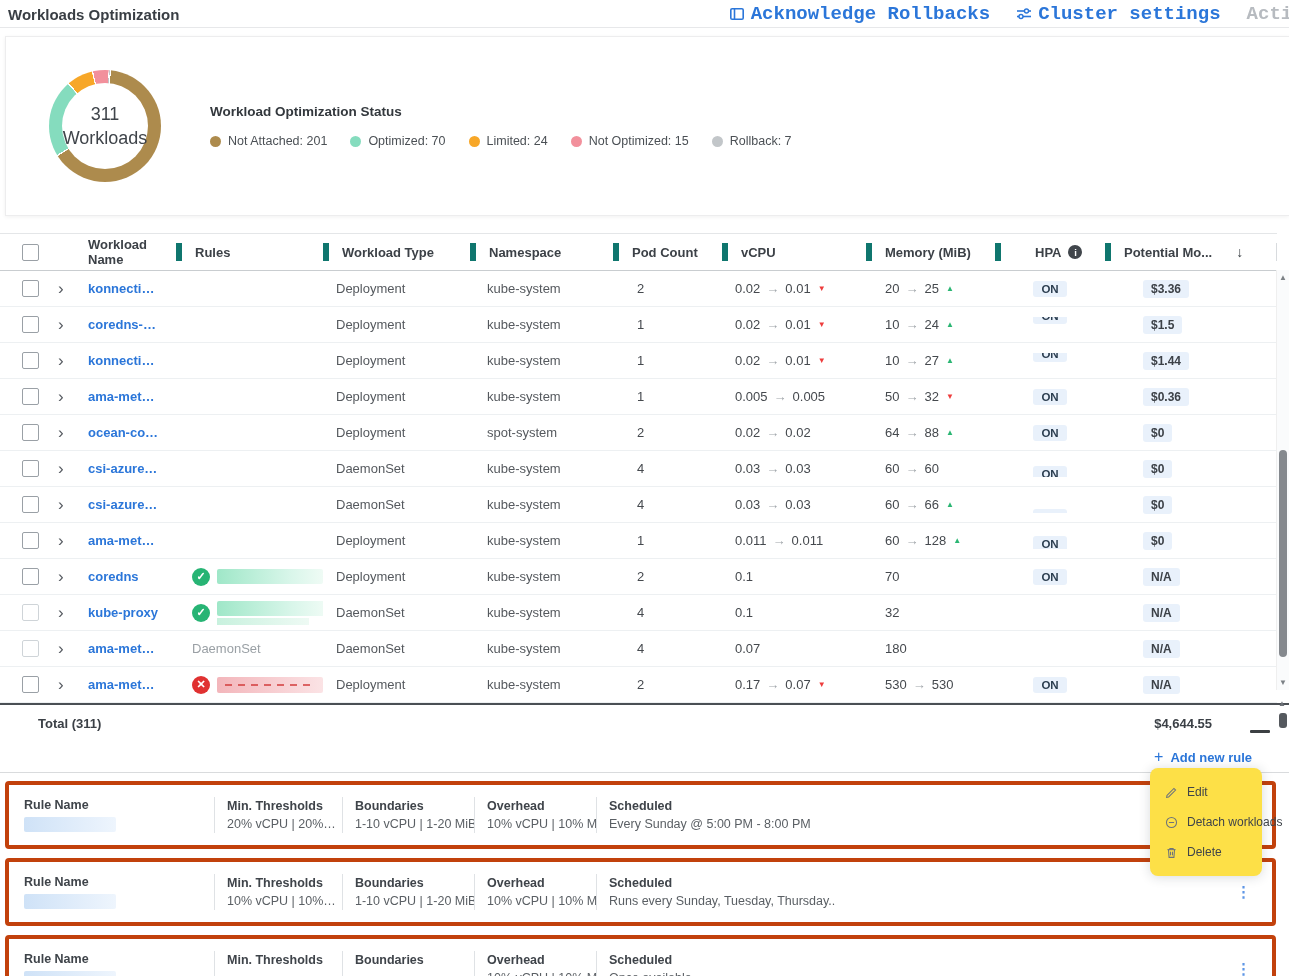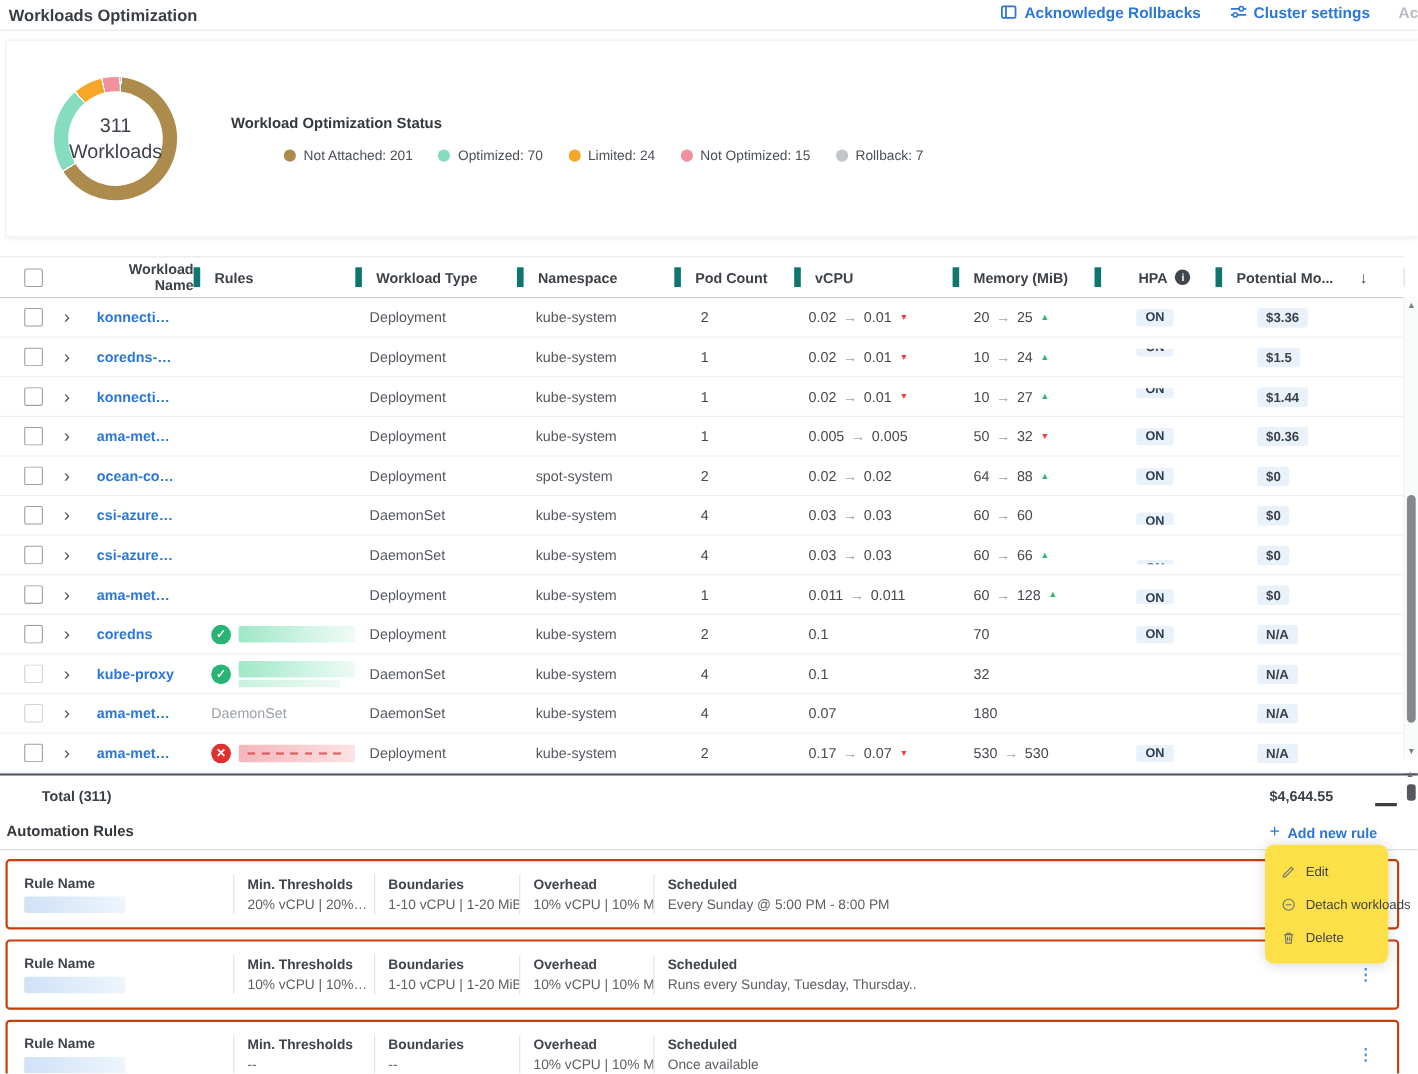--- a/index.html
+++ b/index.html
@@ -4,38 +4,38 @@
 <style>
   html,body{margin:0;padding:0;}
   body{
     width:1289px;height:976px;overflow:hidden;position:relative;
     font-family:"Liberation Sans",sans-serif;background:#fff;color:#4a4e54;
   }
   
   .topbar{position:relative;height:27px;border-bottom:1px solid #e7e8ea;}
   .page-title{margin:0;padding:6px 0 0 8px;font-size:15px;font-weight:700;color:#393e44;}
   .tb-actions{position:absolute;right:-26px;top:3px;display:flex;align-items:center;gap:26px;white-space:nowrap;}
-  .tb-action{display:flex;align-items:center;gap:6px;color:#2b76d9;font-size:14px;font-weight:600;cursor:pointer;}
+  .tb-action{display:flex;align-items:center;gap:6px;color:#2b76d9;font-size:19px;font-weight:600;cursor:pointer;font-family:Liberation Mono, monospace;}
   .tb-action.disabled{color:#b7bbc0;}
   .tb-ic{display:inline-flex;width:16px;height:16px;}
   
   .summary-card{margin:8px 0 0 5px;width:1283px;height:178px;border:1px solid #ededee;border-right:none;
     box-shadow:0 1px 4px rgba(0,0,0,.06);display:flex;align-items:center;background:#fff;}
   .donut{position:relative;width:112px;height:112px;border-radius:50%;margin-left:43px;flex:0 0 auto;}
   .donut::after{content:"";position:absolute;inset:13px;background:#fff;border-radius:50%;}
   .donut-center{position:absolute;inset:0;display:flex;flex-direction:column;align-items:center;justify-content:center;
     z-index:2;font-size:18px;color:#3f444a;line-height:1.35;}
   .legend-block{margin-left:49px;}
   .legend-title{font-size:13.5px;font-weight:700;color:#33383d;margin-bottom:15px;}
-  .legend-items{display:flex;align-items:center;gap:23px;margin-left:48px;}
+  .legend-items{display:flex;align-items:center;gap:23px;}
   .legend-item{display:flex;align-items:center;gap:7px;font-size:12.5px;color:#4b5055;}
   .dot{width:11px;height:11px;border-radius:50%;flex:0 0 auto;}
   
   .table-card{position:relative;margin-top:17px;width:1289px;}
-  .grid{display:grid;grid-template-columns:52px 36px 88px 147px 147px 143px 109px 144px 129px 110px 1fr;align-items:center;width:1277px;text-align:right;}
+  .grid{display:grid;grid-template-columns:52px 36px 88px 147px 147px 143px 109px 144px 129px 110px 1fr;align-items:center;width:1277px;}
   .thead{height:36px;border-top:1px solid #e4e6e8;border-bottom:1px solid #c9cdd0;font-weight:700;color:#3c4147;font-size:13px;}
   .th{display:flex;align-items:center;}
   .th.sep{border-left:6px solid #0f766e;height:18px;padding-left:13px;}
   .th.c-hpa-h{justify-content:flex-start;padding-left:34px;}
   .th.c-pot-h{border-right:1px solid #d8dbde;}
   .info-icon{width:14px;height:14px;border-radius:50%;background:#41464c;color:#fff;font-size:9.5px;font-weight:700;
     display:inline-flex;align-items:center;justify-content:center;margin-left:7px;}
   .sort-icon{margin-left:24px;font-size:14px;color:#3c4147;font-weight:400;}
   .tr{height:35px;border-bottom:1px solid #edf0f2;font-size:13px;color:#55595e;position:relative;}
   .td{display:flex;align-items:center;overflow:hidden;}
@@ -87,21 +87,21 @@
   .sb2-up{position:absolute;right:1px;top:699px;width:12px;text-align:center;font-size:8px;color:#6d7278;cursor:pointer;}
   .sb2-thumb{position:absolute;right:2px;top:713px;width:8px;height:15px;background:#55595e;border-radius:3px;cursor:pointer;}
   .sb2-dash{position:absolute;right:19px;top:730px;width:20px;height:3px;background:#3c4043;border-radius:1px;}
   
   .rules-head{position:relative;height:30px;border-bottom:1px solid #d9dbdd;margin-top:1px;}
   .rules-title{margin:0;padding:6px 0 0 6px;font-size:13.5px;font-weight:700;color:#33383d;}
   .add-rule{position:absolute;right:37px;top:7px;display:flex;align-items:center;gap:7px;color:#2b76d9;
     font-size:13px;font-weight:700;cursor:pointer;}
   .add-plus{font-size:16px;font-weight:400;line-height:1;}
   .rule-cards{padding:8px 0 0 5px;display:flex;flex-direction:column;gap:9px;}
-  .rule-card{width:1263px;height:60px;border:2px solid #c2410c;border-radius:4px;background:#fff;
+  .rule-card{width:1263px;height:60px;border:4px solid #c2410c;border-radius:4px;background:#fff;
     display:grid;grid-template-columns:205px 128px 132px 122px 1fr 56px;align-items:center;}
   .rc-name{padding-left:15px;}
   .rc-label{font-size:12.5px;font-weight:700;color:#3f444a;}
   .rc-value{font-size:12.5px;color:#5a5f64;margin-top:4px;white-space:nowrap;overflow:hidden;}
   .redacted-blue{width:92px;height:15px;margin-top:5px;background:linear-gradient(90deg,#cfe2f7,#eef5fd);}
   .rc-field{border-left:1px solid #dfe2e5;height:36px;padding-left:12px;display:flex;flex-direction:column;justify-content:center;}
   .rc-kebab{justify-self:center;color:#5e96e6;font-size:15px;font-weight:700;cursor:pointer;letter-spacing:1px;}
   .rc-kebab.hidden{visibility:hidden;}
   
   .ctx-menu{position:absolute;top:768px;right:27px;width:112px;background:#fde047;border-radius:8px;z-index:6;
@@ -592,21 +592,20 @@
 
   <div class="vscroll">
     <span class="sb-arrow sb-up">▲</span>
     <span class="sb-thumb"></span>
     <span class="sb-arrow sb-down">▼</span>
   </div>
 </div>
 
 <div class="rules-section">
   <div class="rules-head">
-    <h2 class="rules-title">Automation Rules</h2>
     <div class="add-rule">
       <span class="add-plus">+</span>
       <span>Add new rule</span>
     </div>
   </div>
   <div class="rule-cards" id="rule-cards">
       <div class="rule-card">
     <div class="rc-name">
       <div class="rc-label">Rule Name</div>
       <div class="redacted redacted-blue"></div>

